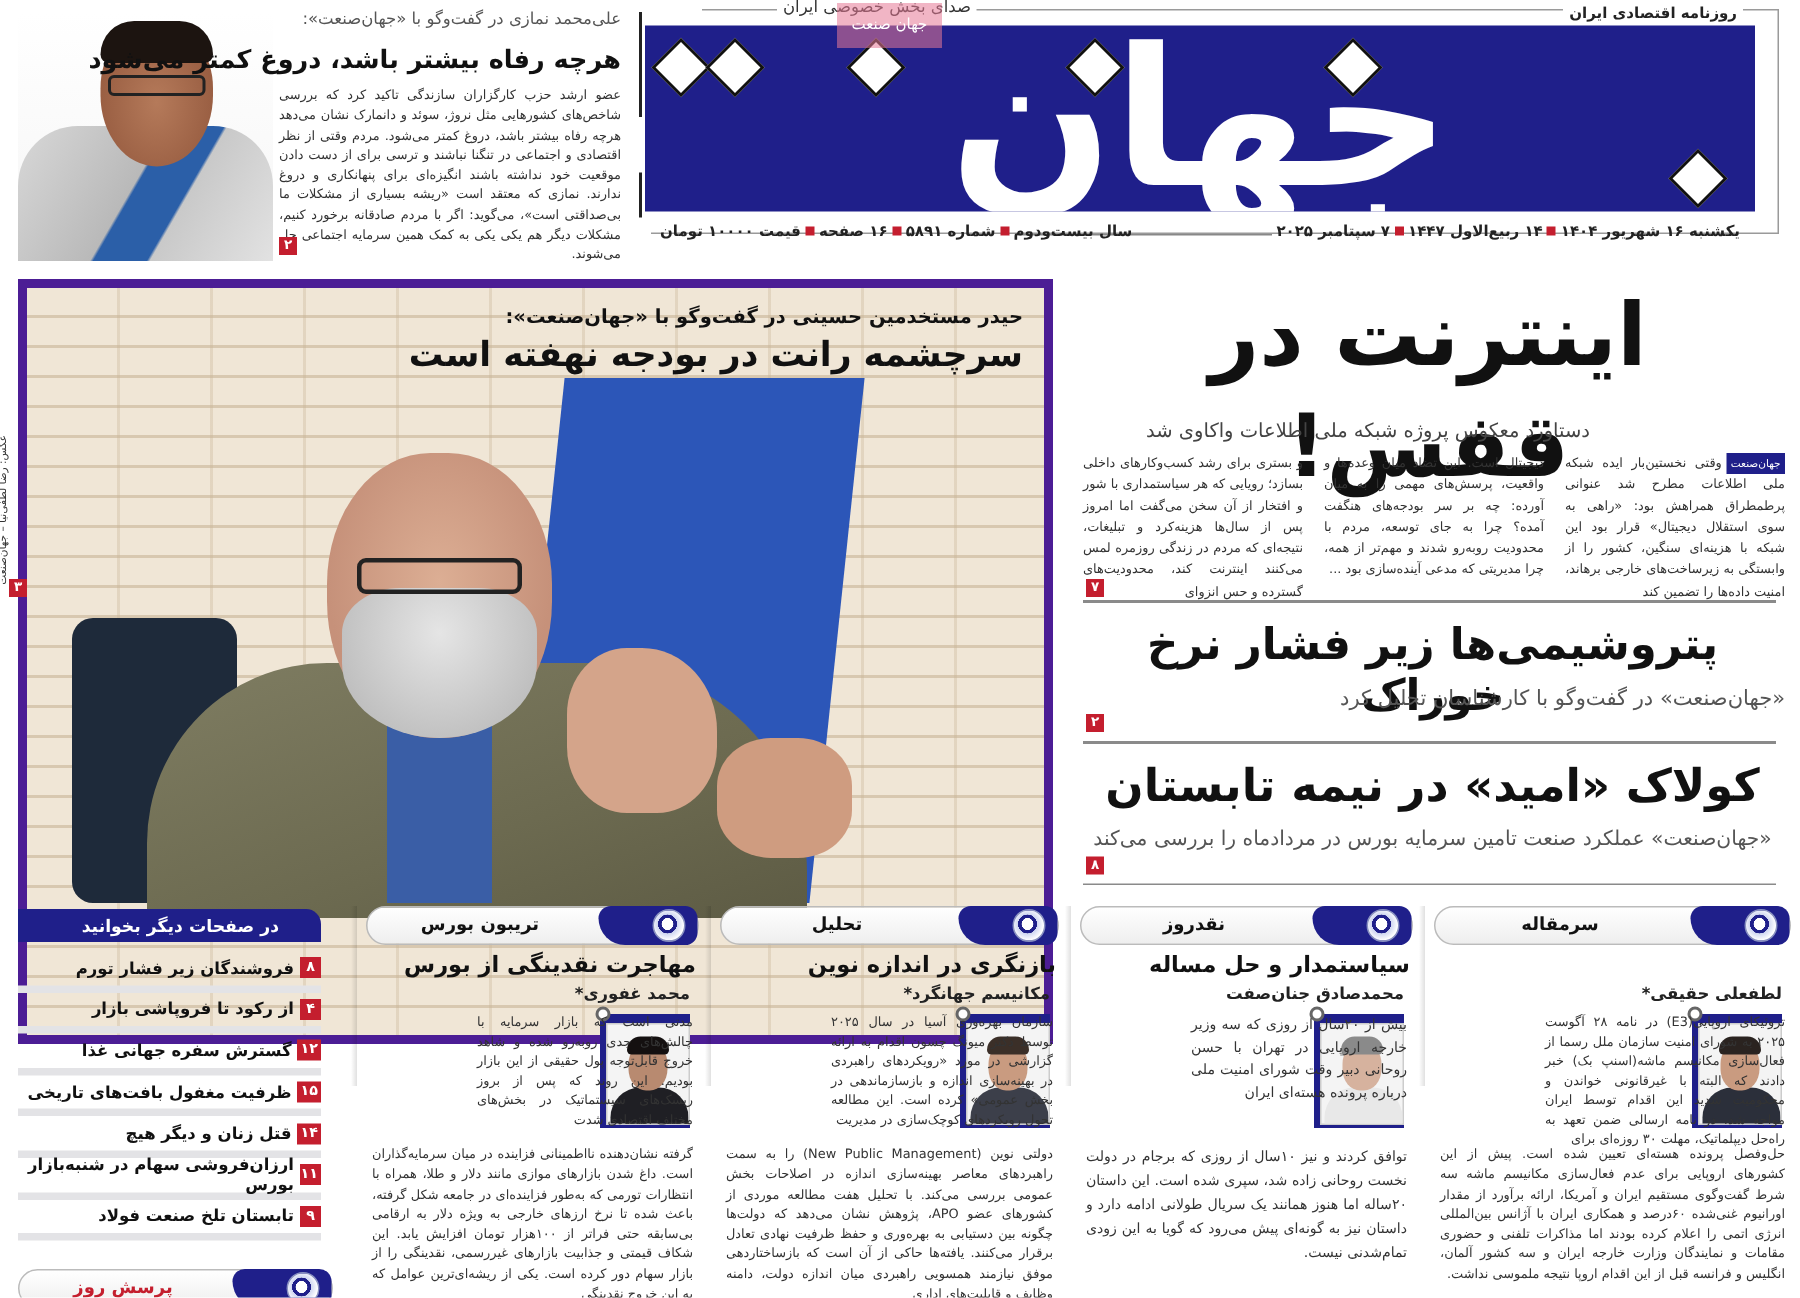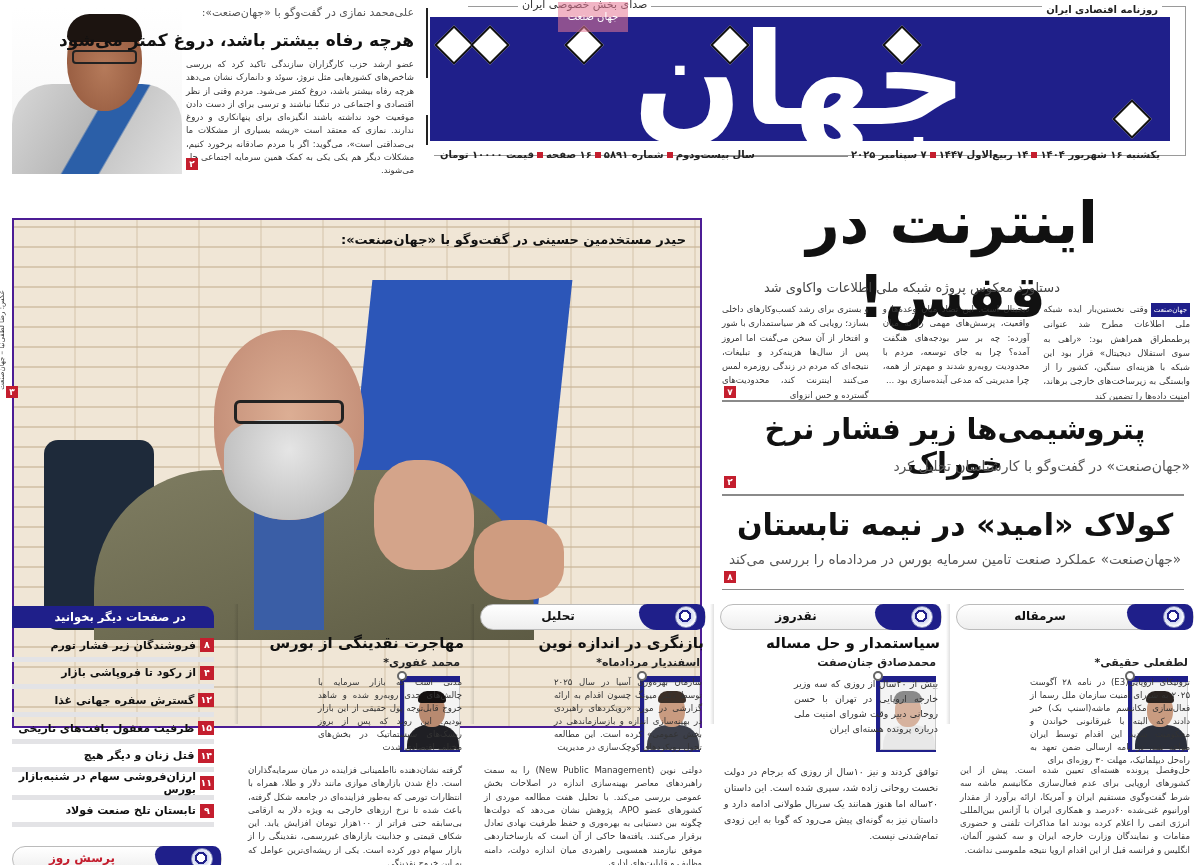--- a/index.html
+++ b/index.html
@@ -34,21 +34,21 @@
   #ti-kicker { position: absolute; right: 14px; top: 6px; font-size: 11px; color: #555; }
   #ti-headline { position: absolute; right: 14px; top: 30px; font-size: 17px; font-weight: bold; color: #111; }
   #ti-body { position: absolute; right: 14px; top: 58px; width: 228px; font-size: 8.6px; line-height: 13.3px; color: #333; text-align: justify; }
   #ti-page { position: absolute; left: 186px; top: 158px; }
   #ti-rule { position: absolute; left: 426px; top: 8px; width: 2px; height: 70px; background: #222; }
   #ti-rule2 { position: absolute; left: 426px; top: 115px; width: 2px; height: 30px; background: #222; }
 
   .pagebadge { display: inline-block; min-width: 12px; height: 12px; padding: 0 2px; background: #c41e2e; color: #fff; font-size: 9px; font-weight: bold; line-height: 12px; text-align: center; }
 
   
-  #main-photo { left: 12px; top: 186px; width: 690px; height: 510px; overflow: hidden; border: 2px solid #4c1d95; margin-top: 32px; }
+  #main-photo { left: 12px; top: 186px; width: 690px; height: 510px; overflow: hidden; border: 6px solid #4c1d95; }
   #mp-wall { position: absolute; inset: 0; background:
       repeating-linear-gradient(0deg, #f0e6d6 0px, #f0e6d6 18px, #d8c8b0 18px, #d8c8b0 20px),
       #efe4d2; }
   #mp-wall2 { position: absolute; inset: 0; background: repeating-linear-gradient(90deg, rgba(255,255,255,0) 0px, rgba(255,255,255,0) 60px, rgba(200,180,150,0.35) 60px, rgba(200,180,150,0.35) 62px); }
   #mp-banner { position: absolute; left: 340px; top: 60px; width: 200px; height: 350px; background: #2c56b8; transform: skewX(-6deg); }
   #mp-chair { position: absolute; left: 30px; top: 220px; width: 110px; height: 190px; background: #1e2a3a; border-radius: 14px; }
   #mp-body { position: absolute; left: 80px; top: 250px; width: 440px; height: 170px; background: linear-gradient(160deg, #7f7d62 0%, #6c6a50 60%, #5d5b44 100%); border-radius: 120px 140px 0 0; }
   #mp-shirt { position: absolute; left: 240px; top: 260px; width: 70px; height: 150px; background: #3a5ea6; }
   #mp-head { position: absolute; left: 200px; top: 110px; width: 150px; height: 190px; background: radial-gradient(ellipse at 50% 45%, #dcae94 0%, #c6917a 70%); border-radius: 46% 46% 48% 48%; }
   #mp-beard { position: absolute; left: 210px; top: 200px; width: 130px; height: 100px; background: radial-gradient(ellipse at 50% 30%, #e5e5e5 0%, #bdbdbd 80%); border-radius: 30% 30% 50% 50%; }
@@ -156,20 +156,21 @@
   <div id="mp-banner"></div>
   <div id="mp-chair"></div>
   <div id="mp-body"></div>
   <div id="mp-shirt"></div>
   <div id="mp-head"></div>
   <div id="mp-beard"></div>
   <div id="mp-glasses"></div>
   <div id="mp-hand"></div>
   <div id="mp-hand2"></div>
   <div id="mp-kicker">حیدر مستخدمین حسینی در گفت‌وگو با «جهان‌صنعت»:</div>
+  <div id="mp-headline">سرچشمه رانت در بودجه نهفته است</div>
 </div>
 <div id="mp-credit" class="abs">عکس: رضا لطفی‌نیا – جهان‌صنعت</div>
 <span id="mp-page" class="abs pagebadge">۳</span>
 
 <div id="lead-headline" class="abs">اینترنت در قفس!</div>
 <div id="lead-sub" class="abs">دستاورد معکوس پروژه شبکه ملی اطلاعات واکاوی شد</div>
 <div id="lead-cols" class="abs">
   <div class="lead-col"><span class="brand-chip">جهان‌صنعت</span><span>وقتی نخستین‌بار ایده شبکه ملی اطلاعات مطرح شد عنوانی پرطمطراق همراهش بود: «راهی به سوی استقلال دیجیتال» قرار بود این شبکه با هزینه‌ای سنگین، کشور را از وابستگی به زیرساخت‌های خارجی برهاند، امنیت داده‌ها را تضمین کند</span></div>
   <div class="lead-col">دیجیتال است. این تضاد میان وعده‌ها و واقعیت، پرسش‌های مهمی را به میان آورده: چه بر سر بودجه‌های هنگفت آمده؟ چرا به جای توسعه، مردم با محدودیت روبه‌رو شدند و مهم‌تر از همه، چرا مدیریتی که مدعی آینده‌سازی بود ...</div>
   <div class="lead-col">و بستری برای رشد کسب‌وکارهای داخلی بسازد؛ رویایی که هر سیاستمداری با شور و افتخار از آن سخن می‌گفت اما امروز پس از سال‌ها هزینه‌کرد و تبلیغات، نتیجه‌ای که مردم در زندگی روزمره لمس می‌کنند اینترنت کند، محدودیت‌های گسترده و حس انزوای</div>
@@ -232,35 +233,40 @@
 </div>
 
 <div class="col" style="left:474px; width:238px;">
   <div class="col-shadow"></div>
   <div class="sec-head">
     <div class="pill"></div>
     <div class="disc"></div>
     <div class="title">تحلیل</div>
   </div>
   <div class="art-title">بازنگری در اندازه نوین</div>
-  <div class="art-author">اسفندیار مردادماه*</div>
+  <div class="art-author">مکانیسم جهانگرد*</div>
   <div class="art-photo">
     <div class="inner">
         <div class="shoulders" style="background:#3c3f4a;"></div>
         <div class="face"></div>
         <div class="hairc" style="background:#3b2f28;"></div>
       </div>
     <div class="pin"></div>
   </div>
   <div class="art-lead">سازمان بهره‌وری آسیا در سال ۲۰۲۵ توسط دکتر میونگ چسون اقدام به ارائه گزارشی در مورد «رویکردهای راهبردی در بهینه‌سازی اندازه و بازسازماندهی در بخش عمومی» کرده است. این مطالعه تحول رویکردهای کوچک‌سازی در مدیریت</div>
   <div class="art-body">دولتی نوین (New Public Management) را به سمت راهبردهای معاصر بهینه‌سازی اندازه در اصلاحات بخش عمومی بررسی می‌کند. با تحلیل هفت مطالعه موردی از کشورهای عضو APO، پژوهش نشان می‌دهد که دولت‌ها چگونه بین دستیابی به بهره‌وری و حفظ ظرفیت نهادی تعادل برقرار می‌کنند. یافته‌ها حاکی از آن است که بازساختاردهی موفق نیازمند همسویی راهبردی میان اندازه دولت، دامنه وظایف و قابلیت‌های اداری</div>
 </div>
 
 <div class="col" style="left:238px; width:234px;">
   <div class="col-shadow"></div>
+  <div class="sec-head">
+    <div class="pill"></div>
+    <div class="disc"></div>
+    <div class="title">تریبون بورس</div>
+  </div>
   <div class="art-title">مهاجرت نقدینگی از بورس</div>
   <div class="art-author">محمد غفوری*</div>
   <div class="art-photo">
     <div class="inner">
         <div class="shoulders" style="background:#1f1f24;"></div>
         <div class="face" style="background:#b88a70;"></div>
         <div class="hairc" style="background:#141010;"></div>
       </div>
     <div class="pin"></div>
   </div>

